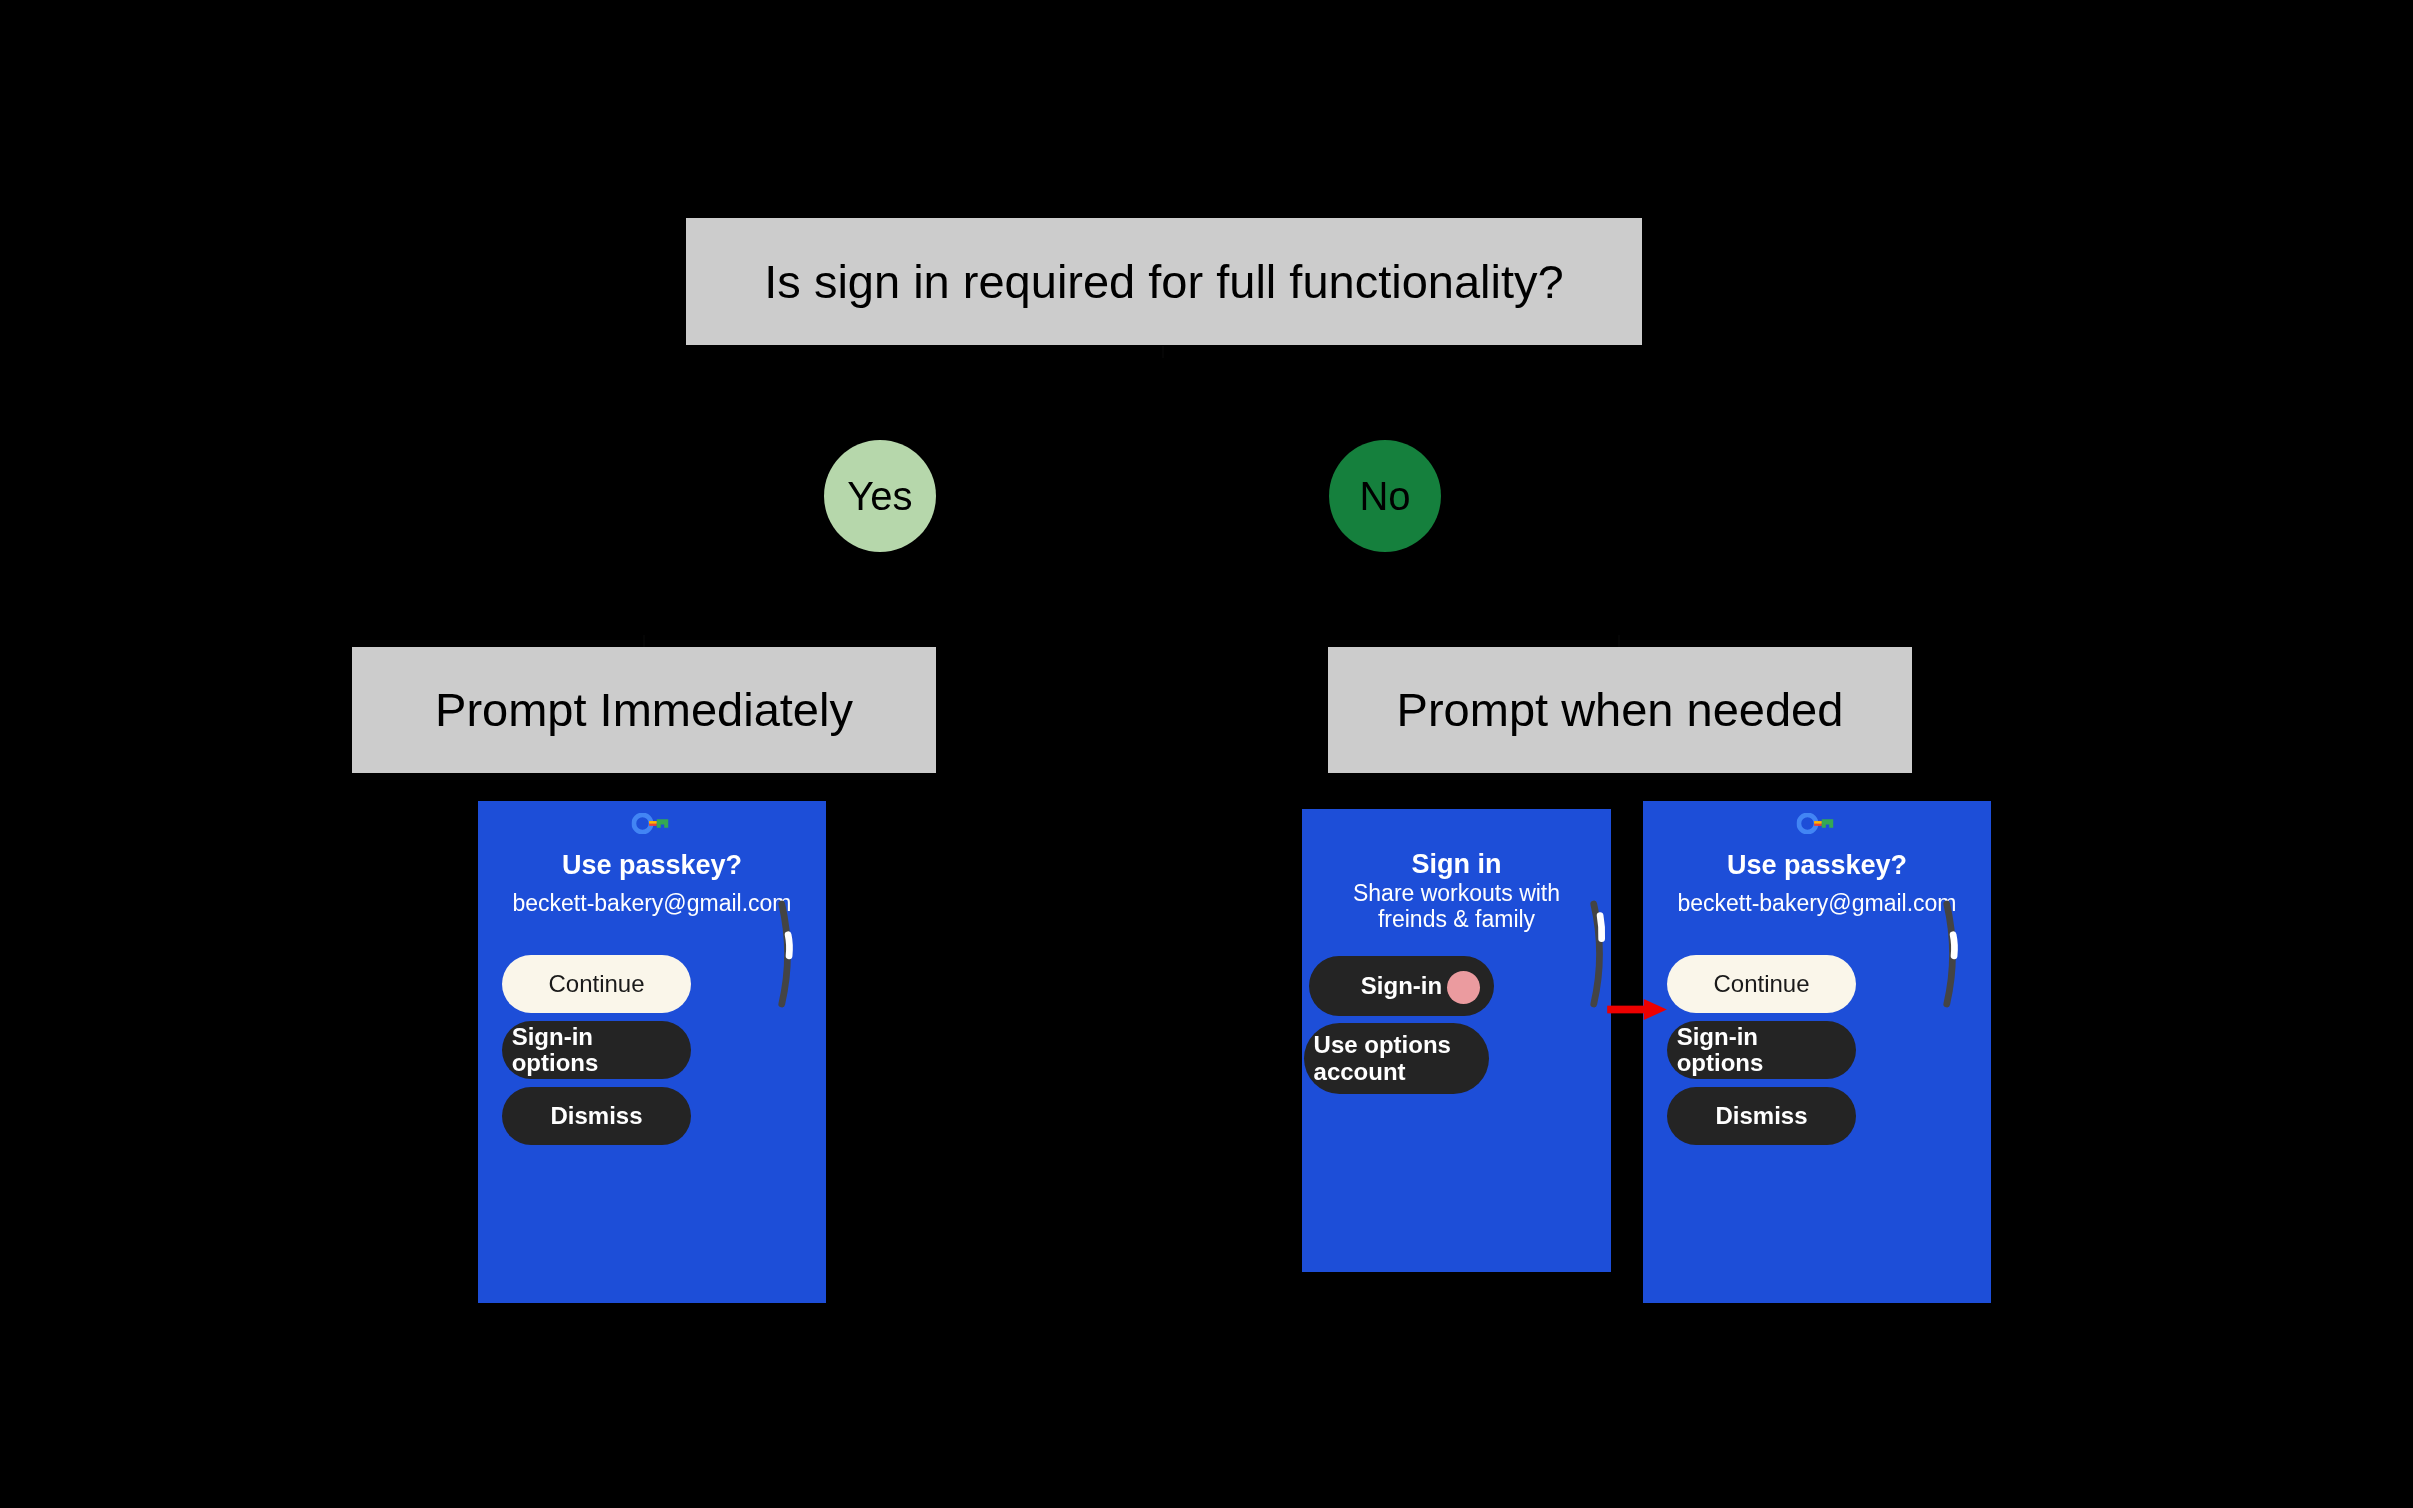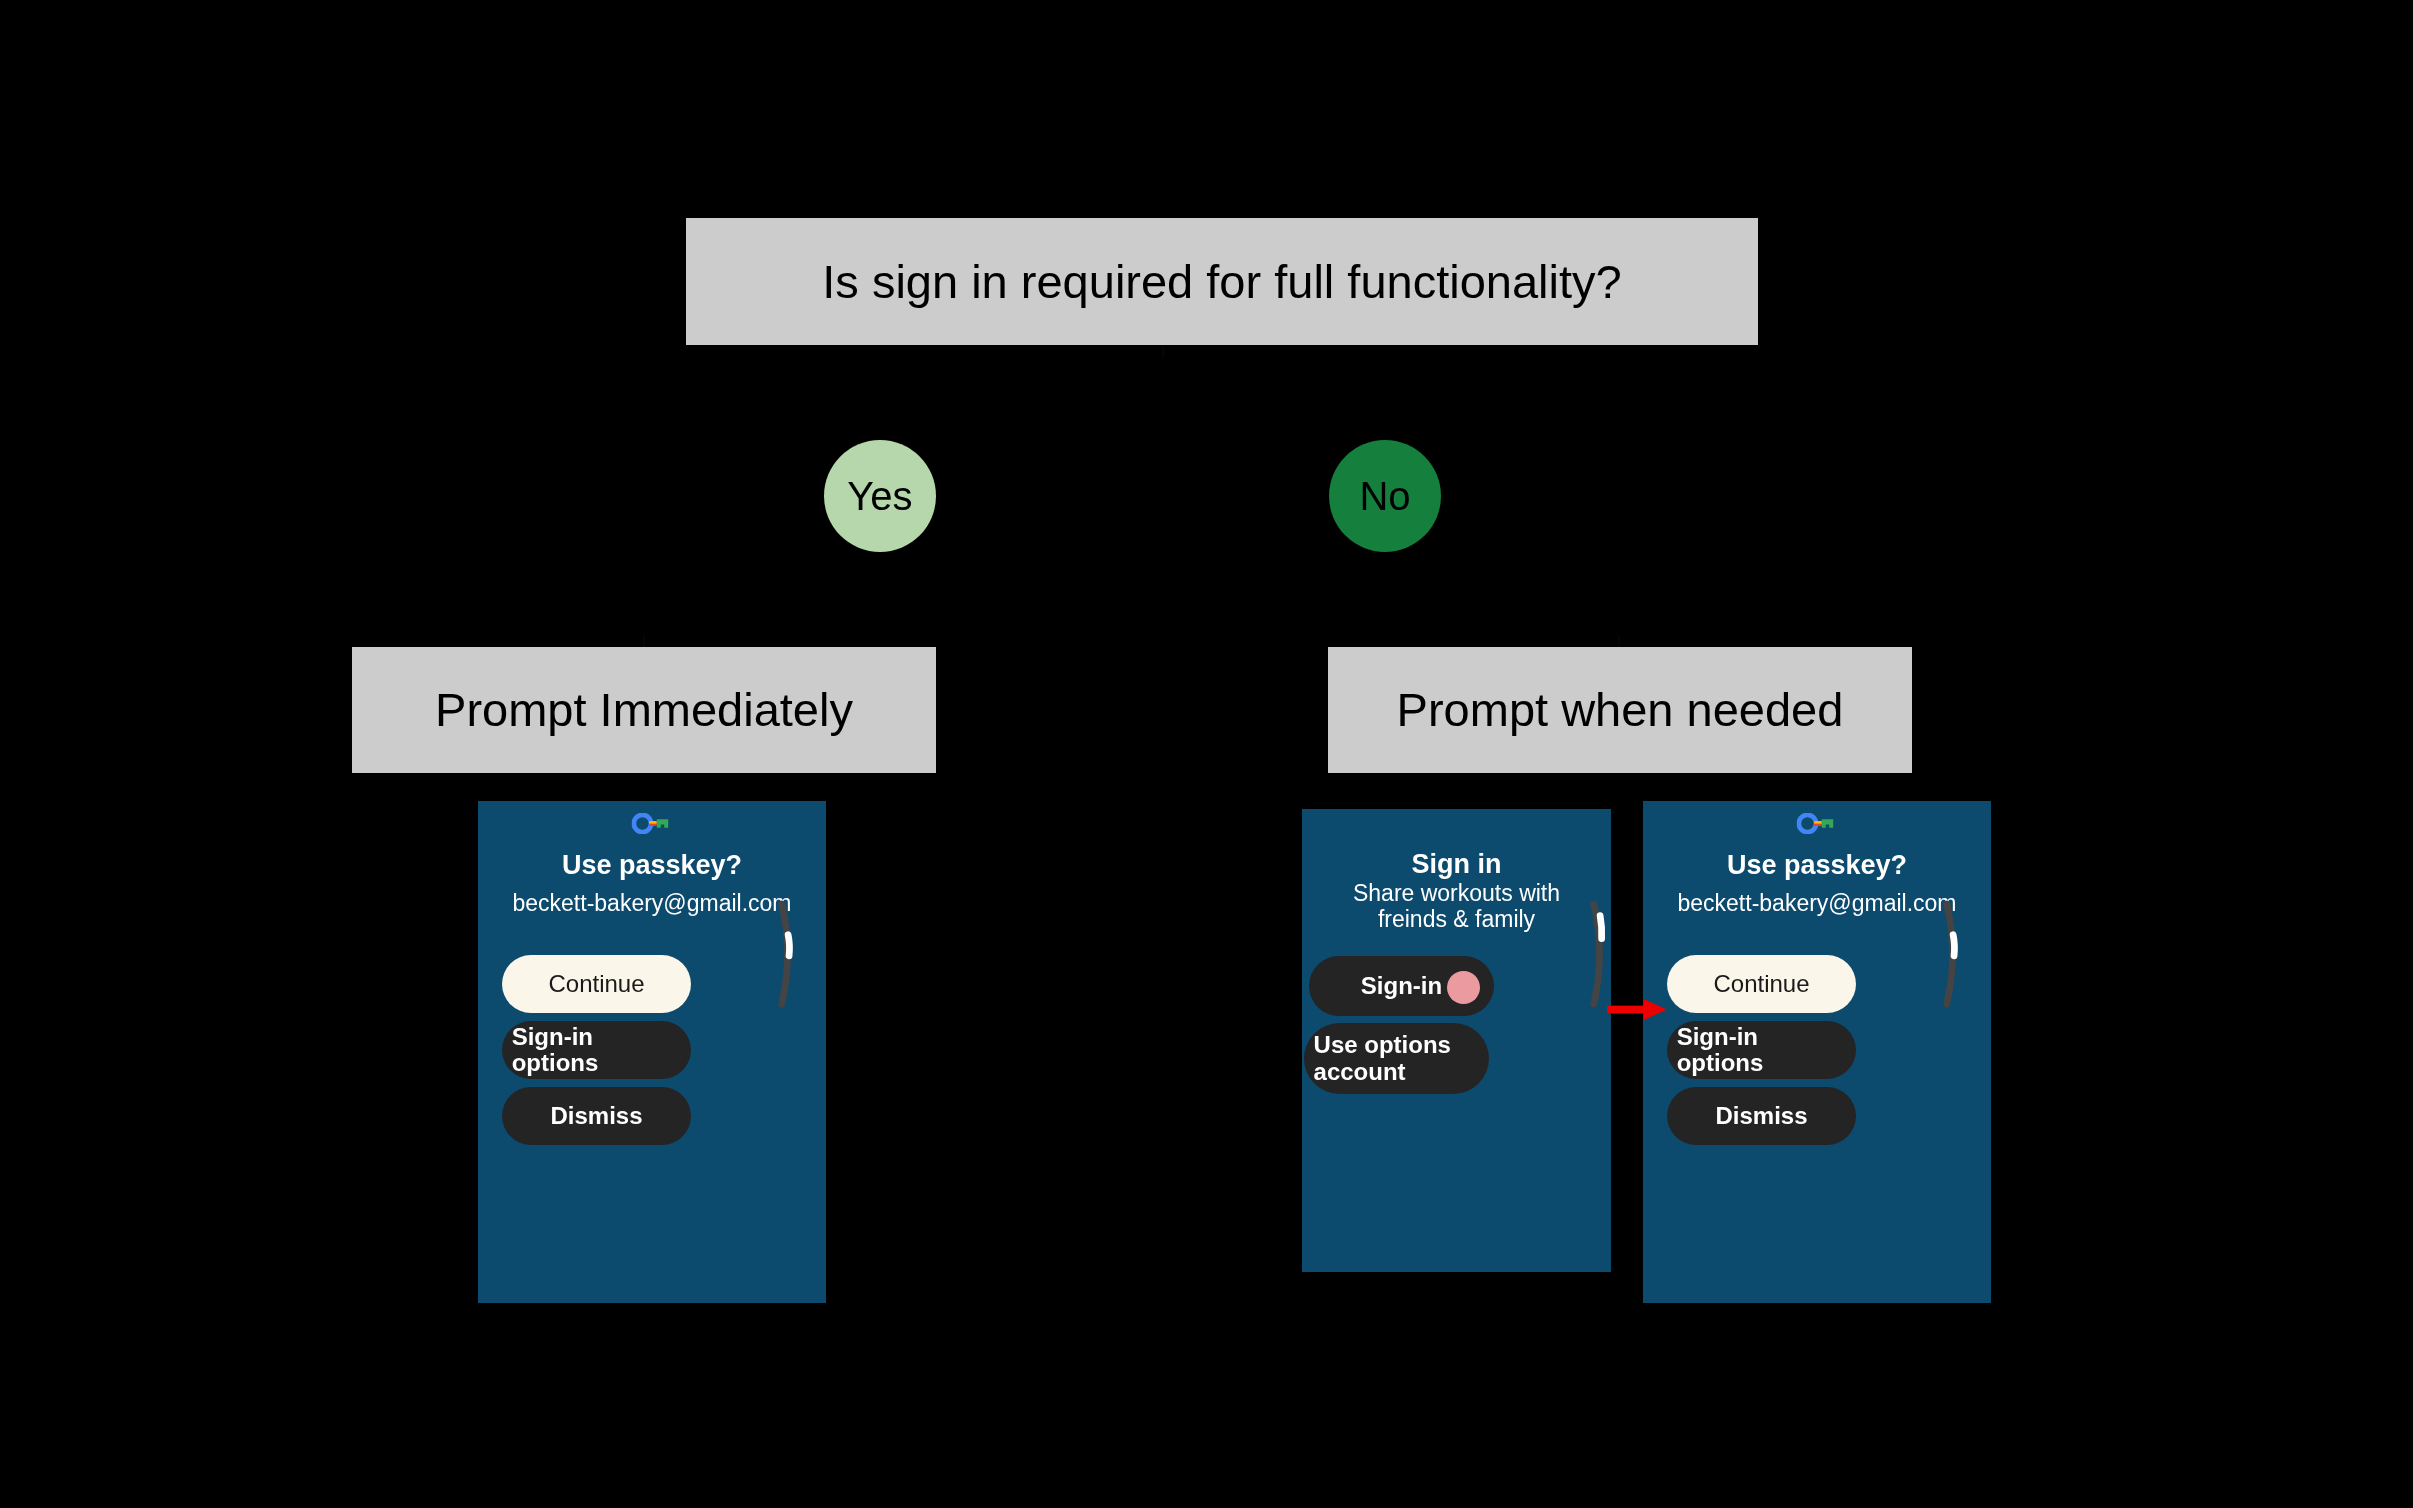--- a/index.html
+++ b/index.html
@@ -32,21 +32,21 @@
     align-items: center;
     justify-content: center;
     text-align: center;
     font-weight: 400;
     line-height: 1.1;
     box-sizing: border-box;
   }
   #box-question {
     left: 686px;
     top: 218px;
-    width: 1072px;
+    width: 956px;
     height: 127px;
     font-size: 47px;
   }
   #box-prompt-immediately {
     left: 352px;
     top: 647px;
     width: 584px;
     height: 126px;
     font-size: 47px;
   }
@@ -89,21 +89,21 @@
     position: absolute;
     background: #050505;
   }
   #conn-q-to-yes   { left: 1162px; top: 346px; width: 1.9px; height: 11.6px; }
   #conn-left-stub  { left: 643px;  top: 635px; width: 1.9px; height: 13.5px; }
   #conn-right-stub { left: 1618px; top: 635px; width: 1.9px; height: 13.5px; }
 
   
   .mock {
     position: absolute;
-    background: #0c4a6e;
+    background: #1d4ed8;
   }
   #mock-left   { left: 478px;  top: 801px; width: 348px; height: 502px; }
   #mock-middle { left: 1302px; top: 809px; width: 309px; height: 463px; }
   #mock-right  { left: 1643px; top: 801px; width: 348px; height: 502px; }
 
   
   .passkey-icon {
     position: absolute;
     left: 50%;
     transform: translateX(-50%);

